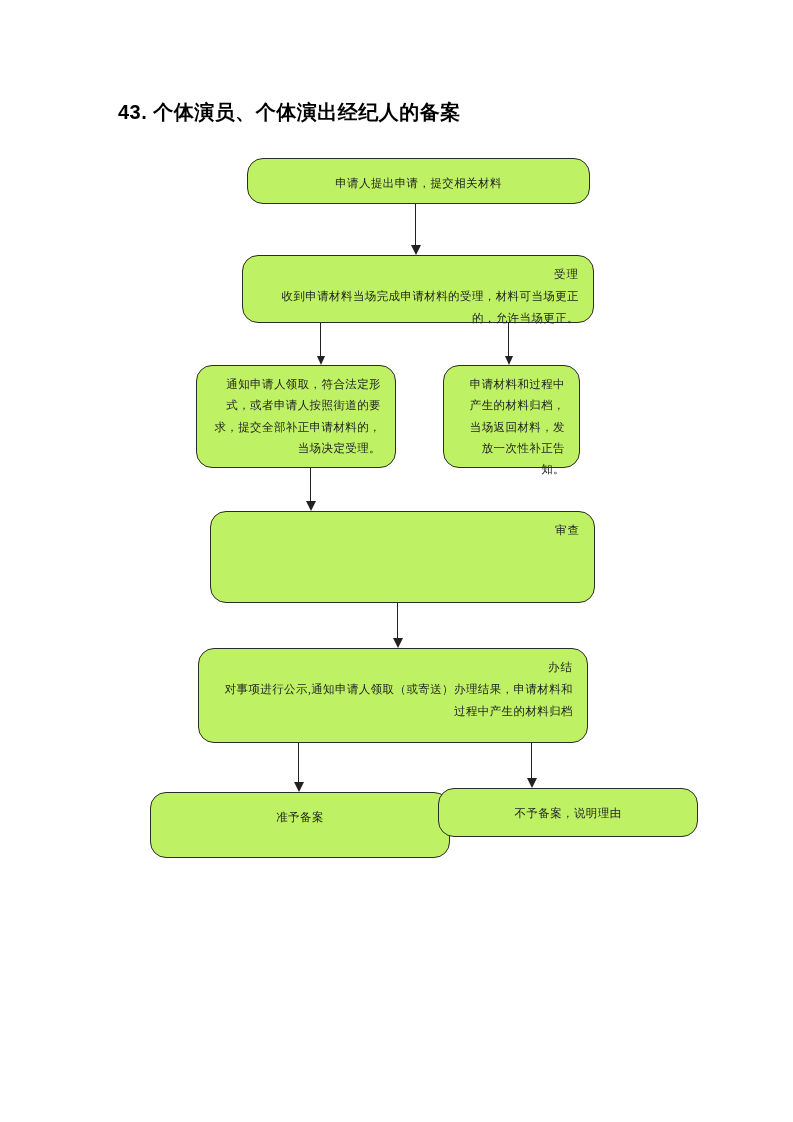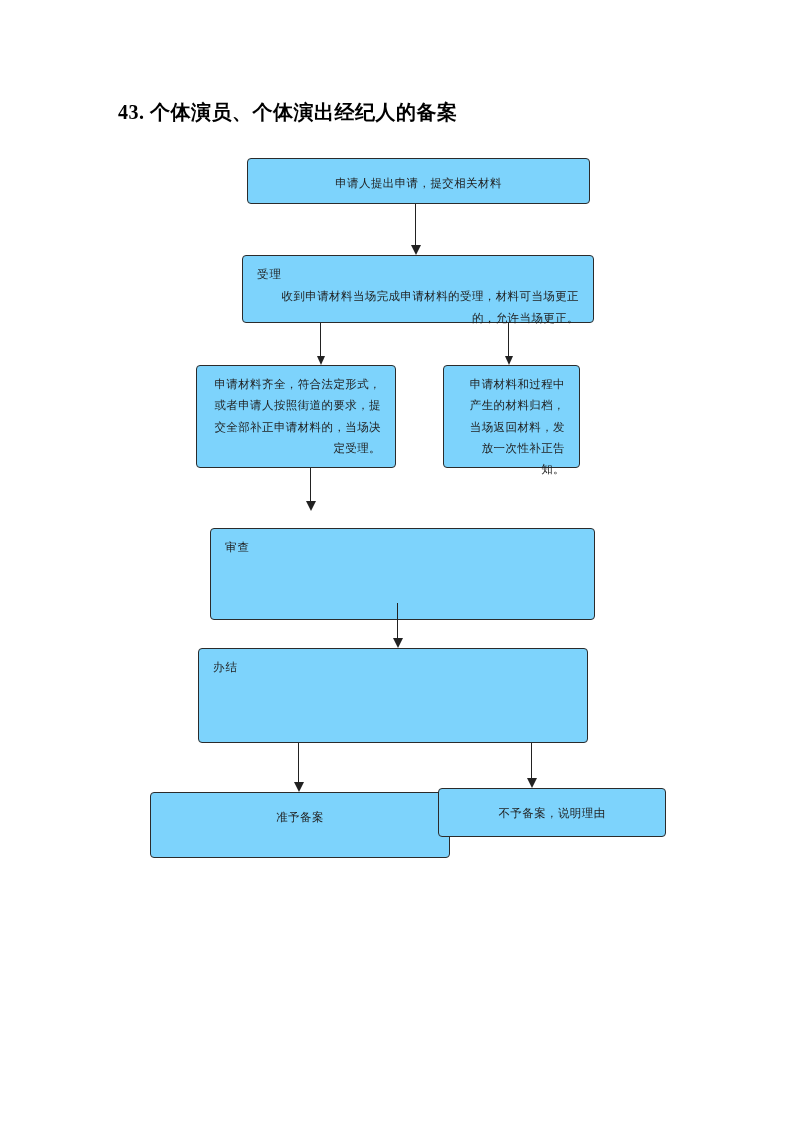--- a/index.html
+++ b/index.html
@@ -15,42 +15,42 @@
     position: relative;
     width: 793px;
     height: 1122px;
     background: #ffffff;
     overflow: hidden;
   }
   #page-title {
     position: absolute;
     left: 118px;
     top: 99px;
-    font-family: Liberation Serif, serif;
+    font-family: Liberation Sans, sans-serif;
     font-weight: bold;
     font-size: 20px;
     letter-spacing: 0.5px;
     white-space: nowrap;
     color: #000000;
   }
   .node {
     position: absolute;
     box-sizing: border-box;
     border: 1.4px solid #2b2b2b;
-    border-radius: 4px;
-    background: #7dd3fc;
+    border-radius: 16px;
+    background: #bef264;
     padding: 8px 14px;
     font-size: 11.5px;
     line-height: 1.85;
     color: #1f1f1f;
     letter-spacing: 0.4px;
   }
   .node .node-title {
     display: block;
-    text-align: left;
+    text-align: right;
     font-size: 11.5px;
     letter-spacing: 1px;
     margin-bottom: 1px;
   }
   .node .node-body {
     display: block;
     text-align: right;
   }
   .node.centered .node-body {
     text-align: center;
@@ -66,24 +66,24 @@
   .node.single-line .node-body {
     padding-top: 6px;
     text-align: center;
   }
 
   
   #node-apply      { left: 247px; top: 158px;  width: 343px; height: 46px; }
   #node-accept     { left: 242px; top: 255px;  width: 352px; height: 68px; }
   #node-complete   { left: 196px; top: 365px;  width: 200px; height: 103px; }
   #node-incomplete { left: 443px; top: 365px;  width: 137px; height: 103px; }
-  #node-review     { left: 210px; top: 511px;  width: 385px; height: 92px; margin-top: 17px; }
+  #node-review     { left: 210px; top: 511px;  width: 385px; height: 92px; }
   #node-finish     { left: 198px; top: 648px;  width: 390px; height: 95px; }
   #node-approved   { left: 150px; top: 792px;  width: 300px; height: 66px; }
-  #node-rejected   { left: 438px; top: 788px;  width: 228px; height: 49px; }
+  #node-rejected   { left: 438px; top: 788px;  width: 260px; height: 49px; }
 
   
   .connector {
     position: absolute;
     pointer-events: none;
   }
   .connector .line {
     position: absolute;
     left: 50%;
     top: 0;
@@ -155,21 +155,21 @@
     <span class="line"></span>
     <span class="head"></span>
   </div>
 
   <div class="connector slim" id="arrow-accept-incomplete">
     <span class="line"></span>
     <span class="head"></span>
   </div>
 
   <div class="node" id="node-complete">
-    <span class="node-body">申请材料齐全，符合法定形式，或者申请人按照街道的要求，提交全部补正申请材料的，当场决定受理。</span>
+    <span class="node-body">通知申请人领取，符合法定形式，或者申请人按照街道的要求，提交全部补正申请材料的，当场决定受理。</span>
   </div>
 
   <div class="node" id="node-incomplete">
     <span class="node-body">申请材料和过程中产生的材料归档，当场返回材料，发放一次性补正告知。</span>
   </div>
 
   <div class="connector" id="arrow-complete-review">
     <span class="line"></span>
     <span class="head"></span>
   </div>
@@ -178,20 +178,21 @@
     <span class="node-title">审查</span>
   </div>
 
   <div class="connector" id="arrow-review-finish">
     <span class="line"></span>
     <span class="head"></span>
   </div>
 
   <div class="node" id="node-finish">
     <span class="node-title">办结</span>
+    <span class="node-body">对事项进行公示,通知申请人领取（或寄送）办理结果，申请材料和过程中产生的材料归档</span>
   </div>
 
   <div class="connector" id="arrow-finish-approved">
     <span class="line"></span>
     <span class="head"></span>
   </div>
 
   <div class="connector" id="arrow-finish-rejected">
     <span class="line"></span>
     <span class="head"></span>

